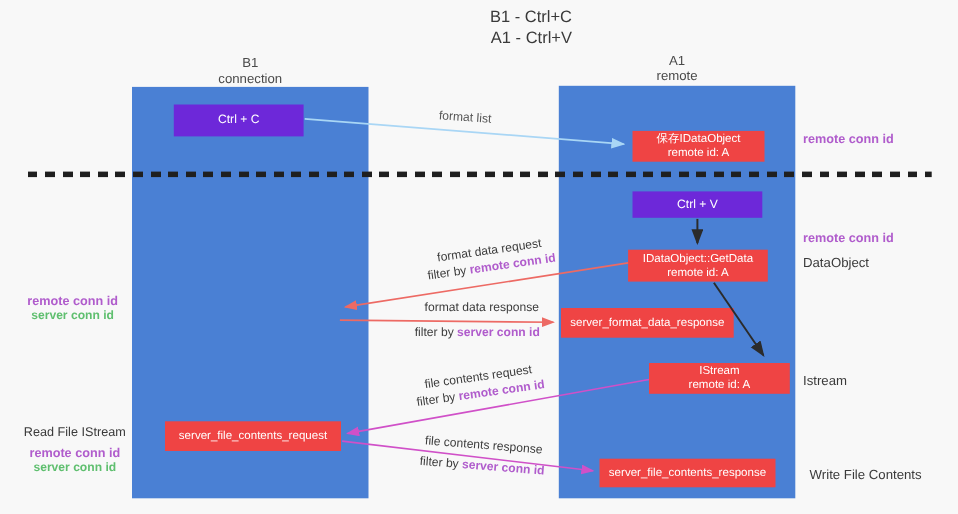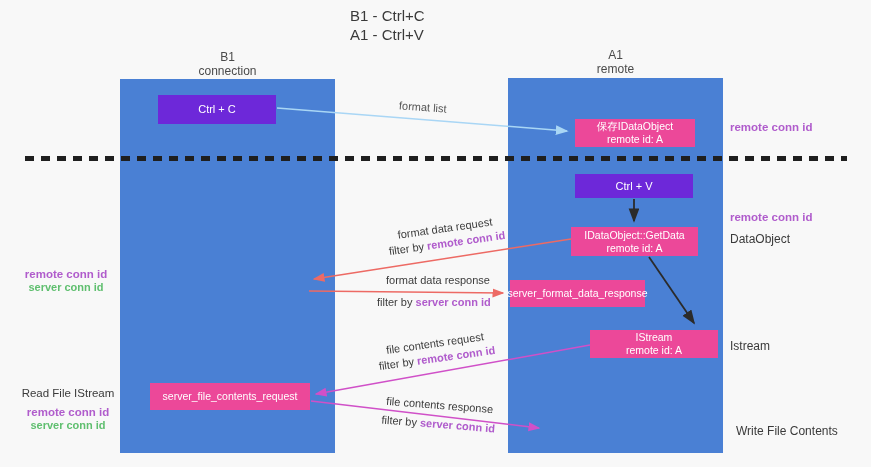--- a/index.html
+++ b/index.html
@@ -4,46 +4,46 @@
 <style>
   html,body{margin:0;padding:0;background:#f8f8f8;}
   #canvas{
     position:relative;width:871px;height:467px;overflow:hidden;
     background:#f8f8f8;
     font-family:"Liberation Sans","DejaVu Sans",sans-serif;
     color:#3a3a3a;
   }
   .abs{position:absolute;}
   .title{
-    left:350px;top:6px;width:170px;text-align:left;
+    left:350px;top:6px;width:170px;text-align:right;
     font-size:15px;line-height:19px;color:#3a3a3a;
   }
   .col{background:#4a80d4;z-index:1;}
   .col-left{left:120px;top:79px;width:215px;height:374px;}
   .col-right{left:508px;top:78px;width:215px;height:375px;}
   .col-hdr{width:215px;text-align:center;font-size:12px;line-height:14px;color:#4a4a4a;z-index:2;}
   .hdr-left{left:120px;top:50px;}
   .hdr-right{left:508px;top:48px;}
   .divider{
     left:25px;top:156px;width:822px;height:5px;z-index:5;
     background:repeating-linear-gradient(90deg,#1f1f1f 0 9px,transparent 9px 16px);
   }
   .box{
     z-index:3;color:#fff;display:flex;flex-direction:column;
     align-items:center;justify-content:center;text-align:center;
     font-size:10.5px;line-height:13px;
   }
   .green{background:#6d28d9;}
-  .orange{background:#ec4899;}
+  .orange{background:#ef4444;}
   .b-ctrlc{left:158px;top:95px;width:118px;height:29px;font-size:11px;}
   .b-save{left:575px;top:119px;width:120px;height:28px;}
   .b-ctrlv{left:575px;top:174px;width:118px;height:24px;font-size:11px;}
   .b-getdata{left:571px;top:227px;width:127px;height:29px;}
   .b-fmtreq{left:152px;top:267px;width:156px;height:28px;}
-  .b-fmtresp{left:510px;top:280px;width:135px;height:27px;}
+  .b-fmtresp{left:510px;top:280px;width:157px;height:27px;}
   .b-istream{left:590px;top:330px;width:128px;height:28px;}
   .b-filereq{left:150px;top:383px;width:160px;height:27px;}
   .b-fileresp{left:545px;top:417px;width:160px;height:26px;}
   .elabel{z-index:6;font-size:11px;color:#3c3c3c;white-space:nowrap;}
   .purple{color:#b05ccc;font-weight:bold;}
   .greenlbl{color:#5fbf6f;font-weight:bold;}
   .lbl-formatlist{left:399px;top:101px;transform:rotate(4deg);color:#555;}
   .lbl-fmtreq{left:383px;top:221px;width:126px;text-align:center;line-height:15px;transform:rotate(-8deg);}
   .lbl-fmtresp1{left:386px;top:274px;}
   .lbl-fmtresp2{left:377px;top:296px;}
@@ -106,20 +106,23 @@
 
   <div class="abs box orange b-istream">
     <div>IStream</div>
     <div>remote id: A</div>
   </div>
 
   <div class="abs box orange b-filereq">
     <div>server_file_contents_request</div>
   </div>
 
+  <div class="abs box orange b-fileresp">
+    <div>server_file_contents_response</div>
+  </div>
 
   <div class="abs elabel lbl-formatlist">format list</div>
 
   <div class="abs elabel lbl-fmtreq">
     <div>format data request</div>
     <div><span>filter by </span><span class="purple">remote conn id</span></div>
   </div>
 
   <div class="abs elabel lbl-fmtresp1">format data response</div>
   <div class="abs elabel lbl-fmtresp2"><span>filter by </span><span class="purple">server conn id</span></div>

